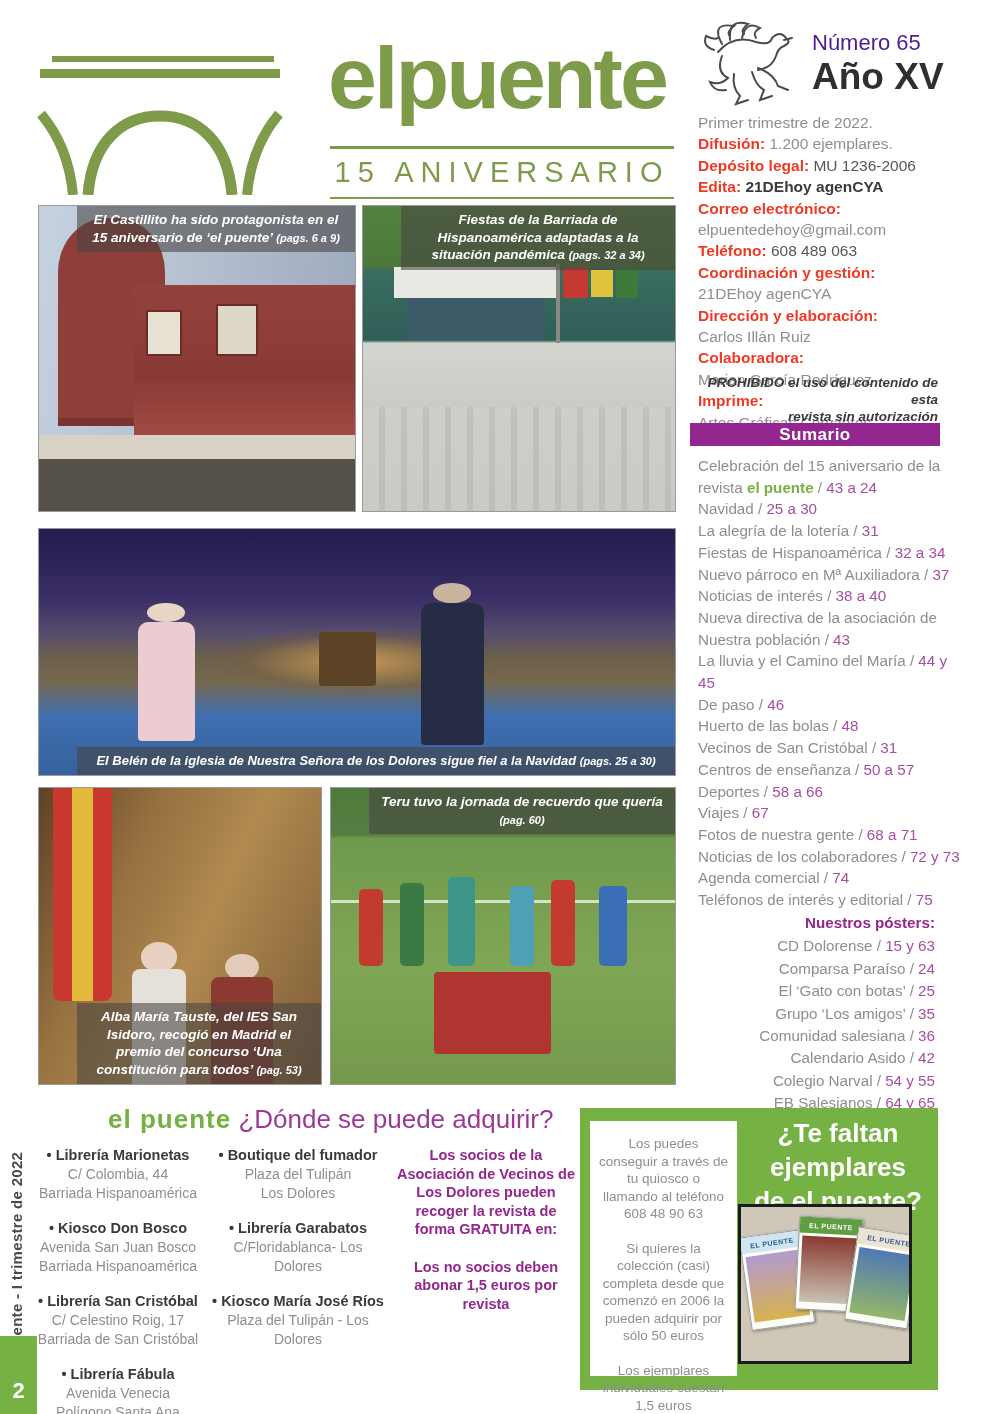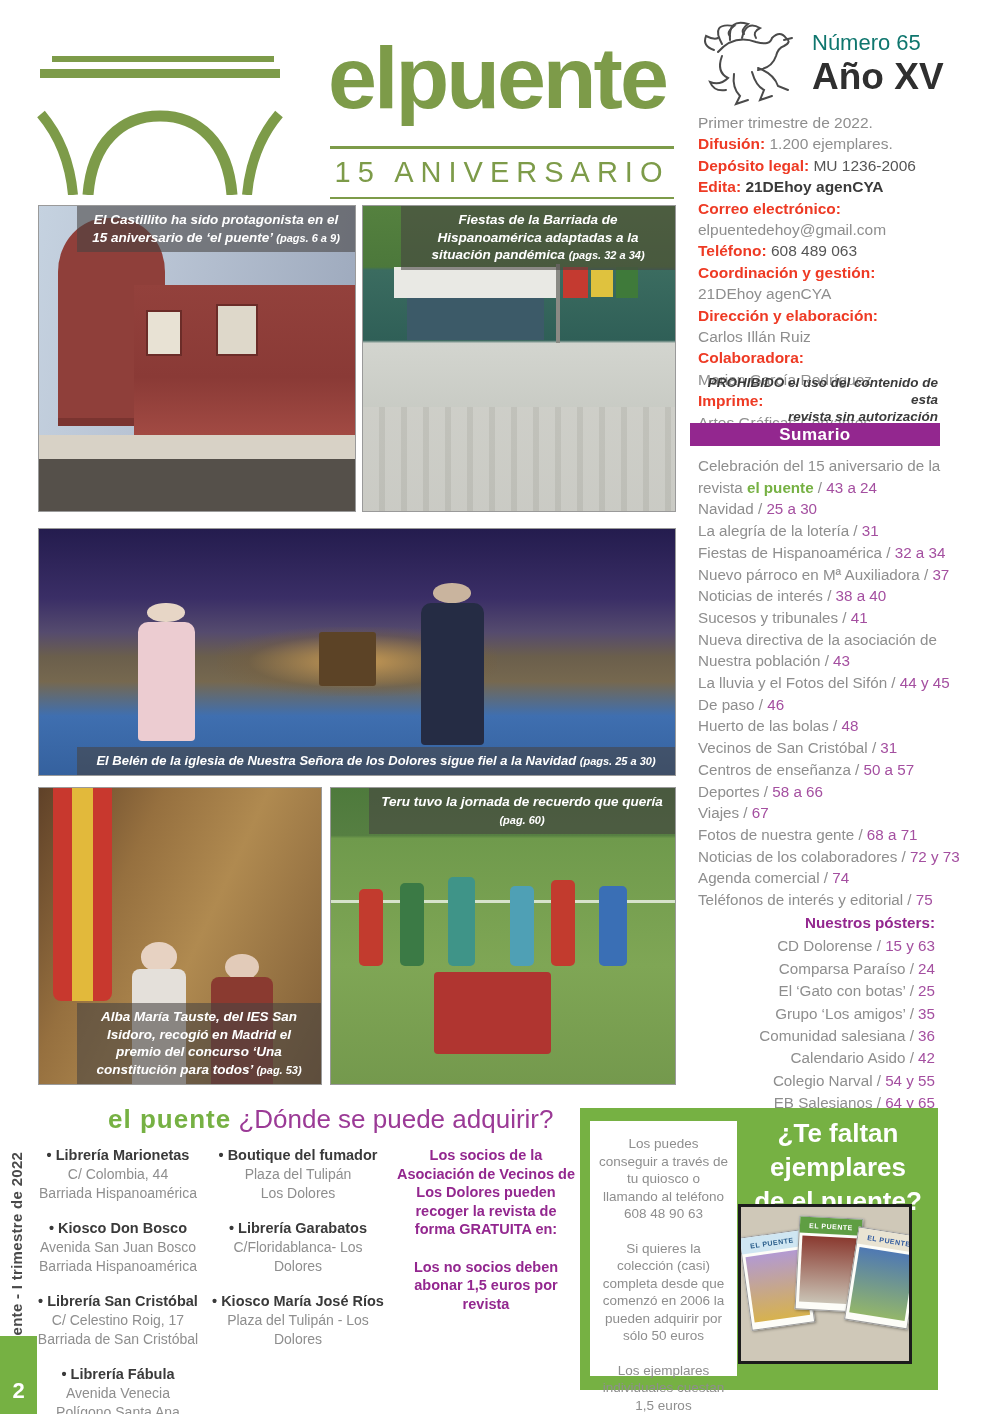--- a/index.html
+++ b/index.html
@@ -7,21 +7,21 @@
         font-family:"Liberation Sans",sans-serif;overflow:hidden;}
 
   
   .bridge{position:absolute;left:36px;top:52px;}
   .logo-word{position:absolute;left:328px;top:28px;width:348px;font-size:88px;font-weight:bold;
              color:#7d9b49;letter-spacing:-3px;line-height:100px;}
   .logo-sub{position:absolute;left:330px;top:146px;width:344px;border-top:3px solid #7d9b49;
             border-bottom:2px solid #7d9b49;padding:7px 0 8px;text-align:center;
             color:#7d9b49;font-size:29px;letter-spacing:7px;font-weight:400;}
   .griffin{position:absolute;left:700px;top:16px;}
-  .num-issue{position:absolute;left:812px;top:30px;font-size:22px;color:#0f766e;}
+  .num-issue{position:absolute;left:812px;top:30px;font-size:22px;color:#4c1d95;}
   .num-year{position:absolute;left:812px;top:56px;font-size:37px;font-weight:bold;color:#2f2f2f;}
 
   
   .pubinfo{position:absolute;left:698px;top:112px;width:268px;font-size:15.5px;line-height:21.4px;}
   .seg-gray{color:#8e8e8e;}
   .seg-dark{color:#555;}
   .seg-darkbold{color:#3a3a3a;font-weight:bold;}
   .seg-red{color:#ee3a24;font-weight:bold;}
   .seg-green{color:#76b143;font-weight:bold;}
   .seg-purple{color:#a44fa0;}
@@ -139,23 +139,22 @@
 revista sin autorización</div>
 
   <div class="sumario-bar">Sumario</div>
   <div class="toc">
       <div class="toc-item"><span class="seg-gray">Celebración del 15 aniversario de la revista </span><span class="seg-green">el puente</span><span class="seg-gray"> / </span><span class="seg-purple">43 a 24</span></div>
       <div class="toc-item"><span class="seg-gray">Navidad / </span><span class="seg-purple">25 a 30</span></div>
       <div class="toc-item"><span class="seg-gray">La alegría de la lotería / </span><span class="seg-purple">31</span></div>
       <div class="toc-item"><span class="seg-gray">Fiestas de Hispanoamérica / </span><span class="seg-purple">32 a 34</span></div>
       <div class="toc-item"><span class="seg-gray">Nuevo párroco en Mª Auxiliadora / </span><span class="seg-purple">37</span></div>
       <div class="toc-item"><span class="seg-gray">Noticias de interés / </span><span class="seg-purple">38 a 40</span></div>
-      <div class="toc-item"><span class="seg-gray">Sucesos y tribunales / </span><span class="seg-purple">41</span></div>
       <div class="toc-item"><span class="seg-gray">Nueva directiva de la asociación de Nuestra población / </span><span class="seg-purple">43</span></div>
-      <div class="toc-item"><span class="seg-gray">La lluvia y el Fotos del Sifón / </span><span class="seg-purple">44 y 45</span></div>
+      <div class="toc-item"><span class="seg-gray">La lluvia y el Camino del María / </span><span class="seg-purple">44 y 45</span></div>
       <div class="toc-item"><span class="seg-gray">De paso / </span><span class="seg-purple">46</span></div>
       <div class="toc-item"><span class="seg-gray">Huerto de las bolas / </span><span class="seg-purple">48</span></div>
       <div class="toc-item"><span class="seg-gray">Vecinos de San Cristóbal / </span><span class="seg-purple">31</span></div>
       <div class="toc-item"><span class="seg-gray">Centros de enseñanza / </span><span class="seg-purple">50 a 57</span></div>
       <div class="toc-item"><span class="seg-gray">Deportes / </span><span class="seg-purple">58 a 66</span></div>
       <div class="toc-item"><span class="seg-gray">Viajes / </span><span class="seg-purple">67</span></div>
       <div class="toc-item"><span class="seg-gray">Fotos de nuestra gente / </span><span class="seg-purple">68 a 71</span></div>
       <div class="toc-item"><span class="seg-gray">Noticias de los colaboradores / </span><span class="seg-purple">72 y 73</span></div>
       <div class="toc-item"><span class="seg-gray">Agenda comercial / </span><span class="seg-purple">74</span></div>
       <div class="toc-item"><span class="seg-gray">Teléfonos de interés y editorial / </span><span class="seg-purple">75</span></div>

